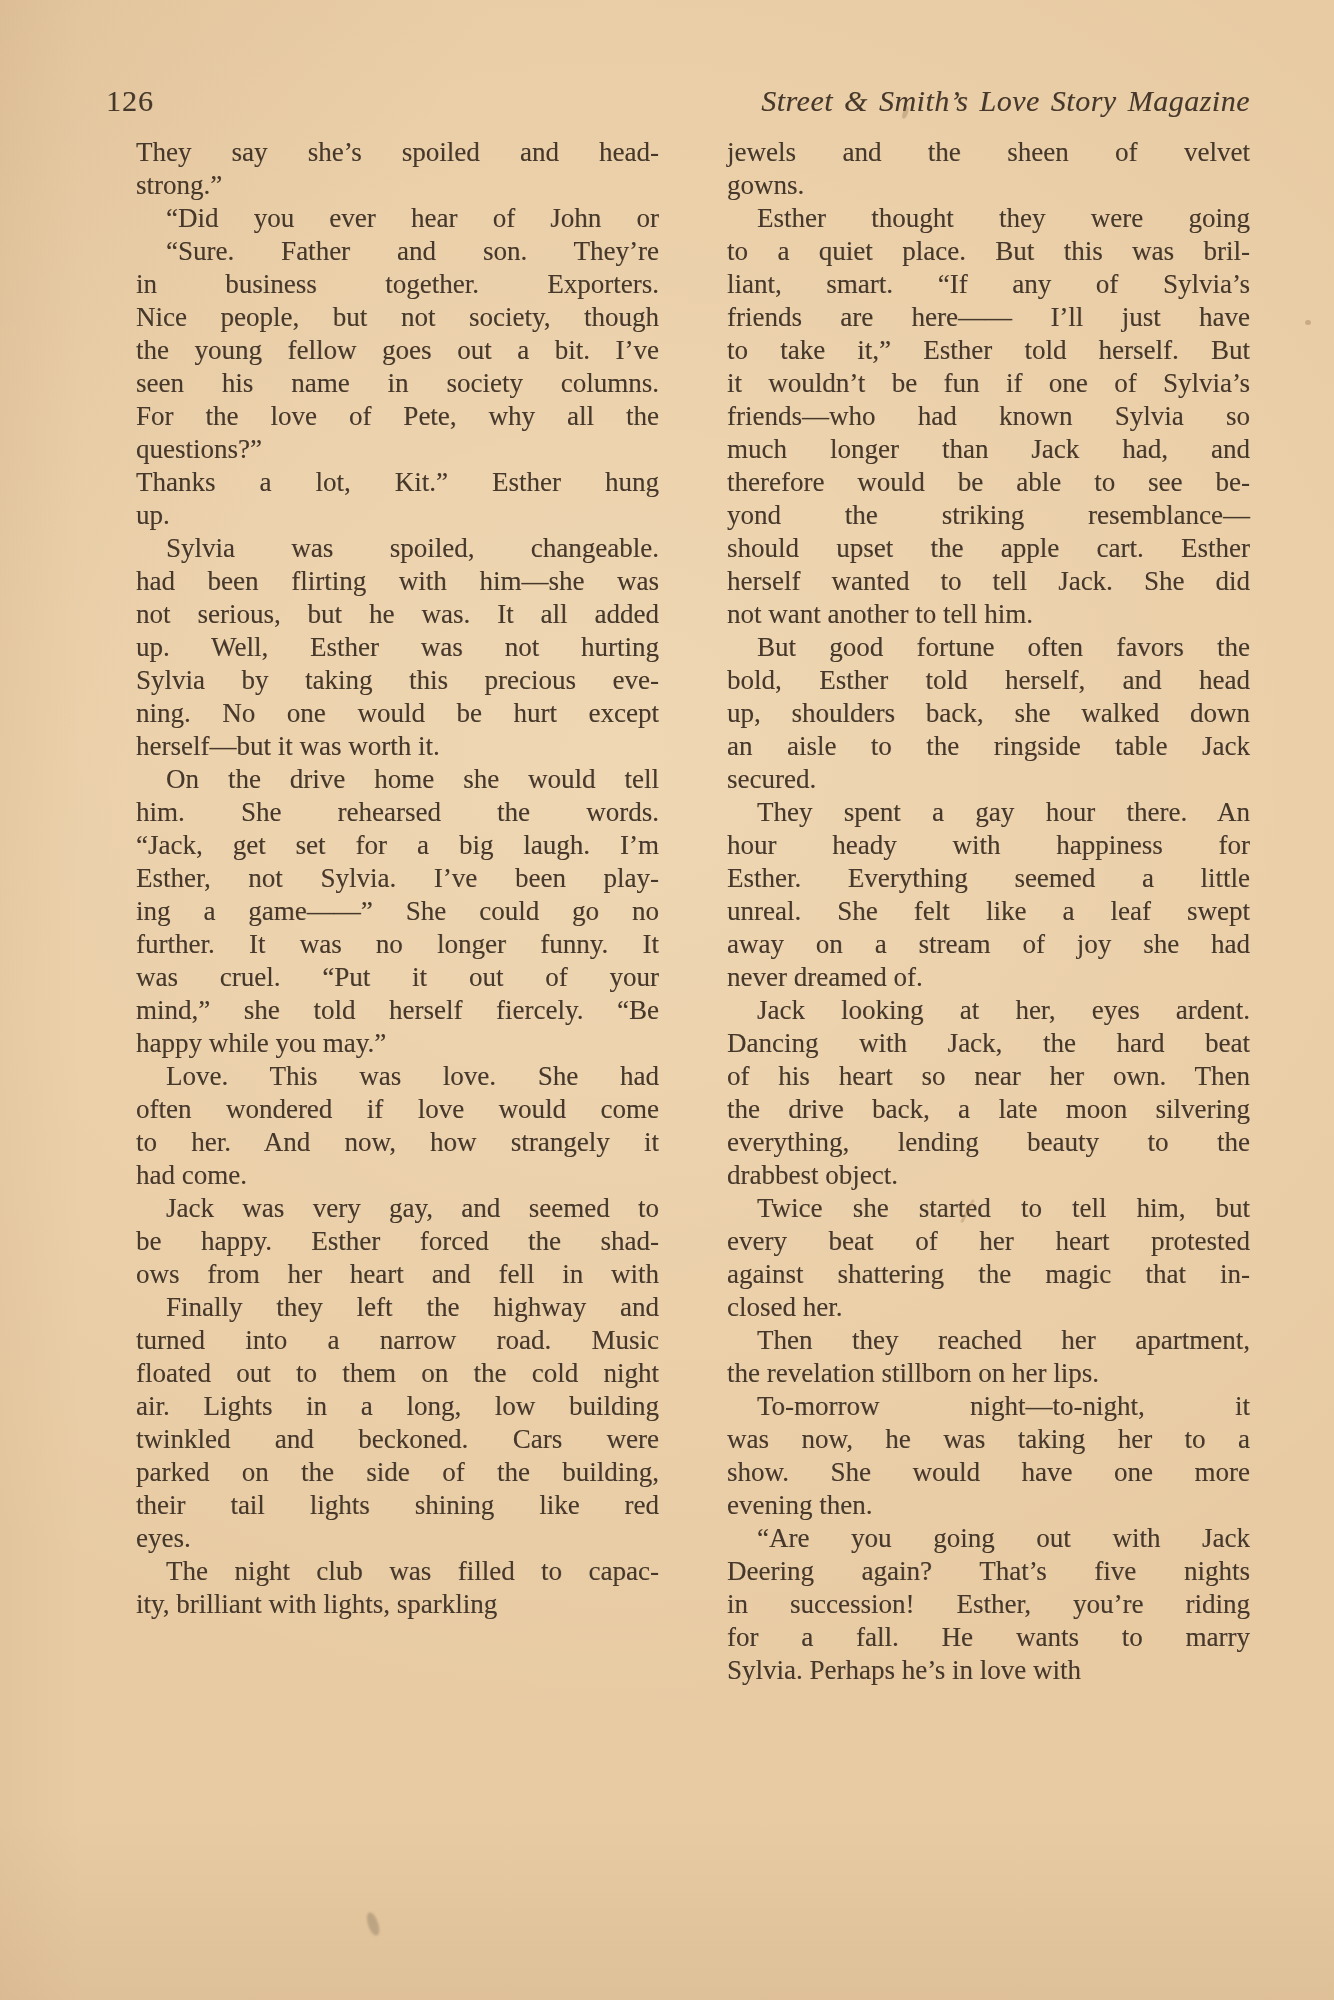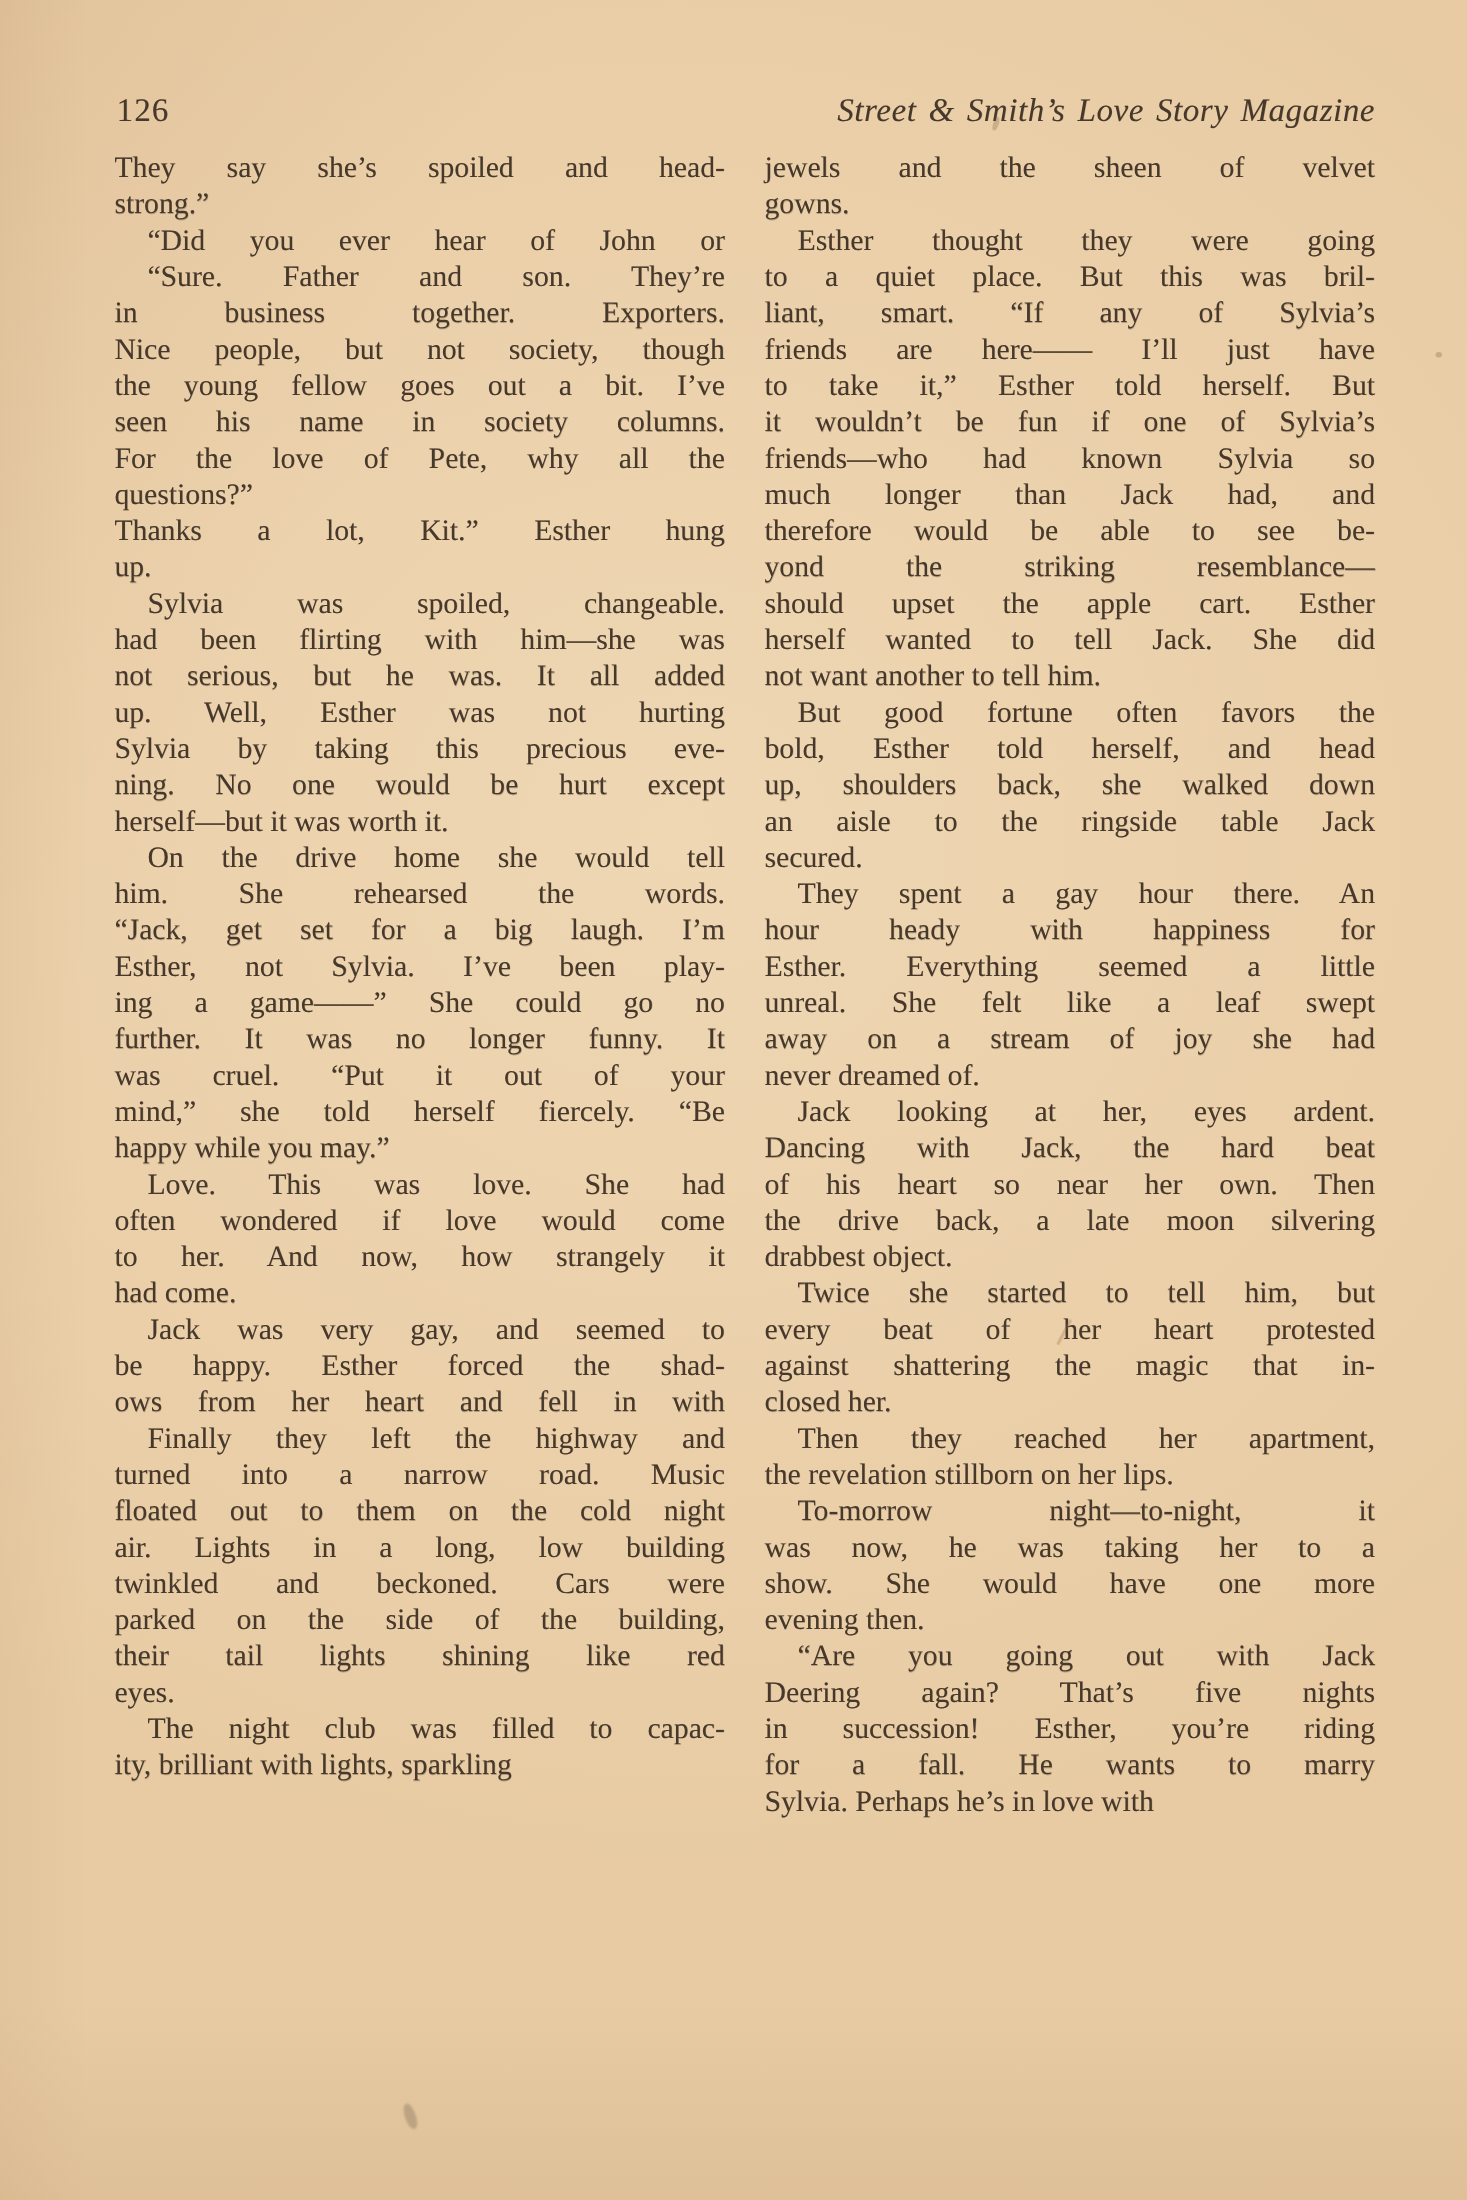--- a/index.html
+++ b/index.html
@@ -32,21 +32,21 @@
   .header-title{
     display:block;text-align:right;
     font-size:30px;font-style:italic;letter-spacing:0.5px;word-spacing:3px;
     text-shadow:0.4px 0.4px 0 rgba(70,55,40,0.3);
   }
   .text-columns{
     position:absolute;left:104px;top:136px;width:1146px;
     display:flex;gap:36px;
     font-size:27px;line-height:33px;
   }
-  .column{width:555px;}
+  .column{width:555px;margin-left:32px;}
   .para{margin:0;}
   .para.gap{margin-top:33px;}
   .line{
     text-align:justify;text-align-last:justify;
     white-space:normal;
     text-shadow:0.35px 0.35px 0 rgba(70,55,40,0.33);
   }
   .line.end{text-align-last:left;}
   .line.first{text-indent:30px;}
   .smudge{position:absolute;pointer-events:none;}
@@ -164,20 +164,21 @@
           <div class="line">Esther.  Everything seemed a little</div>
           <div class="line">unreal.  She felt like a leaf swept</div>
           <div class="line">away on a stream of joy she had</div>
           <div class="line end">never dreamed of.</div>
         </div>
         <div class="para">
           <div class="line first">Jack looking at her, eyes ardent.</div>
           <div class="line">Dancing with Jack, the hard beat</div>
           <div class="line">of his heart so near her own.  Then</div>
           <div class="line">the drive back, a late moon silvering</div>
+          <div class="line">everything, lending beauty to the</div>
           <div class="line end">drabbest object.</div>
         </div>
         <div class="para">
           <div class="line first">Twice she started to tell him, but</div>
           <div class="line">every beat of her heart protested</div>
           <div class="line">against shattering the magic that in-</div>
           <div class="line end">closed her.</div>
         </div>
         <div class="para">
           <div class="line first">Then they reached her apartment,</div>

